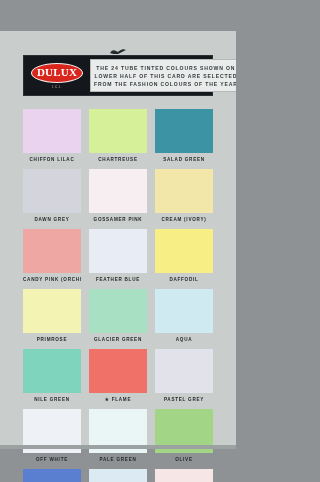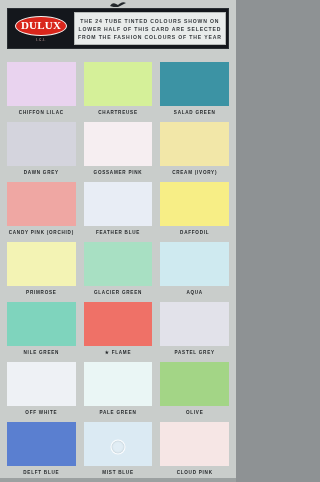--- a/index.html
+++ b/index.html
@@ -10,24 +10,25 @@
   body {
     width: 236px;
     height: 482px;
     overflow: hidden;
     font-family: "Liberation Sans", sans-serif;
   }
 
   #card {
     position: relative;
     width: 236px;
-    height: 482px;
+    height: 418px;
     background: #c9cdcb;
     box-sizing: border-box;
-    padding: 0;
+    padding: 16px;
+    margin-top: 31px;
   }
 
   
   #header-zone {
     position: relative;
     height: 62px;
     padding: 8px 7px 0 7px;
     box-sizing: border-box;
     background: #c9cdcb;
   }

